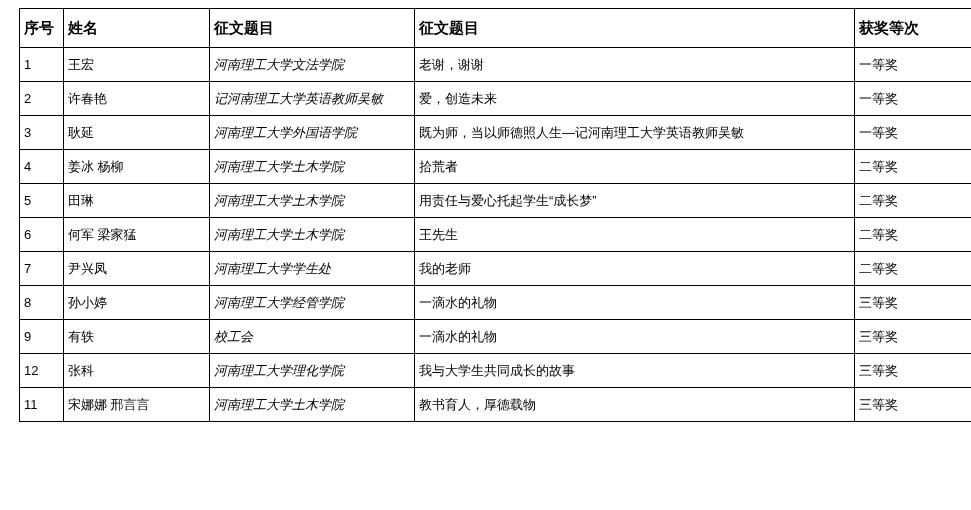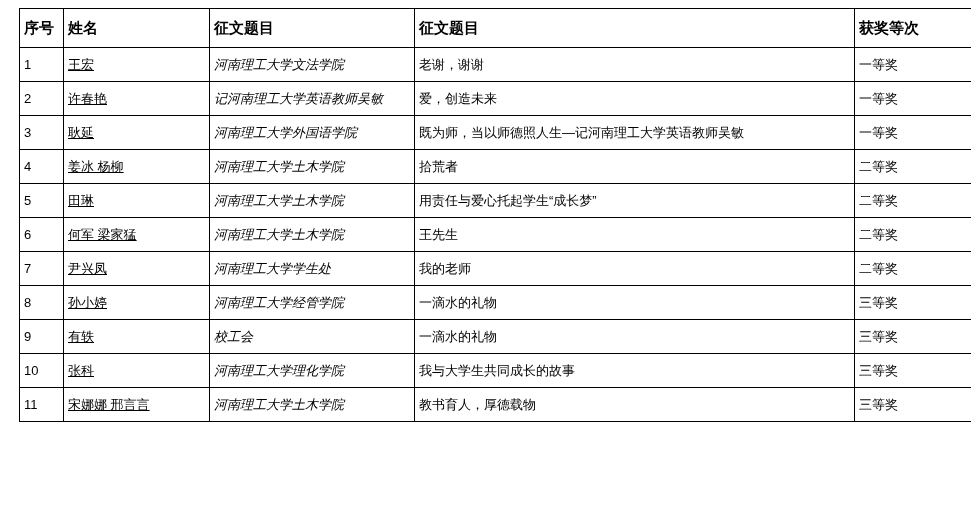--- a/index.html
+++ b/index.html
@@ -48,21 +48,21 @@
   .col-no    { width: 44px; }
   .col-name  { width: 146px; }
   .col-unit  { width: 205px; }
   .col-title { width: 440px; }
   .col-award { width: 120px; }
 
   td.cell-no {
     font-size: 12px;
     padding-left: 5px;
   }
-  td.cell-name { padding-left: 8px; text-decoration: underline; }
+  td.cell-name { padding-left: 8px; }
   td.cell-unit { padding-left: 8px; font-style: italic; }
   td.cell-title { padding-left: 8px; }
   td.cell-award { padding-left: 8px; }
   th.head-no { padding-left: 5px; }
   th.head-name { padding-left: 8px; font-family: Liberation Serif, serif; }
   th.head-unit { padding-left: 8px; }
   th.head-title { padding-left: 8px; }
   th.head-award { padding-left: 8px; }
 </style>
 </head>
@@ -144,21 +144,21 @@
         <td class="cell-award">三等奖</td>
       </tr>
       <tr>
         <td class="cell-no">9</td>
         <td class="cell-name">有轶</td>
         <td class="cell-unit">校工会</td>
         <td class="cell-title">一滴水的礼物</td>
         <td class="cell-award">三等奖</td>
       </tr>
       <tr>
-        <td class="cell-no">10</td>
+        <td class="cell-no">12</td>
         <td class="cell-name">张科</td>
         <td class="cell-unit">河南理工大学理化学院</td>
         <td class="cell-title">我与大学生共同成长的故事</td>
         <td class="cell-award">三等奖</td>
       </tr>
       <tr>
         <td class="cell-no">11</td>
         <td class="cell-name">宋娜娜   邢言言</td>
         <td class="cell-unit">河南理工大学土木学院</td>
         <td class="cell-title">教书育人，厚德载物</td>

